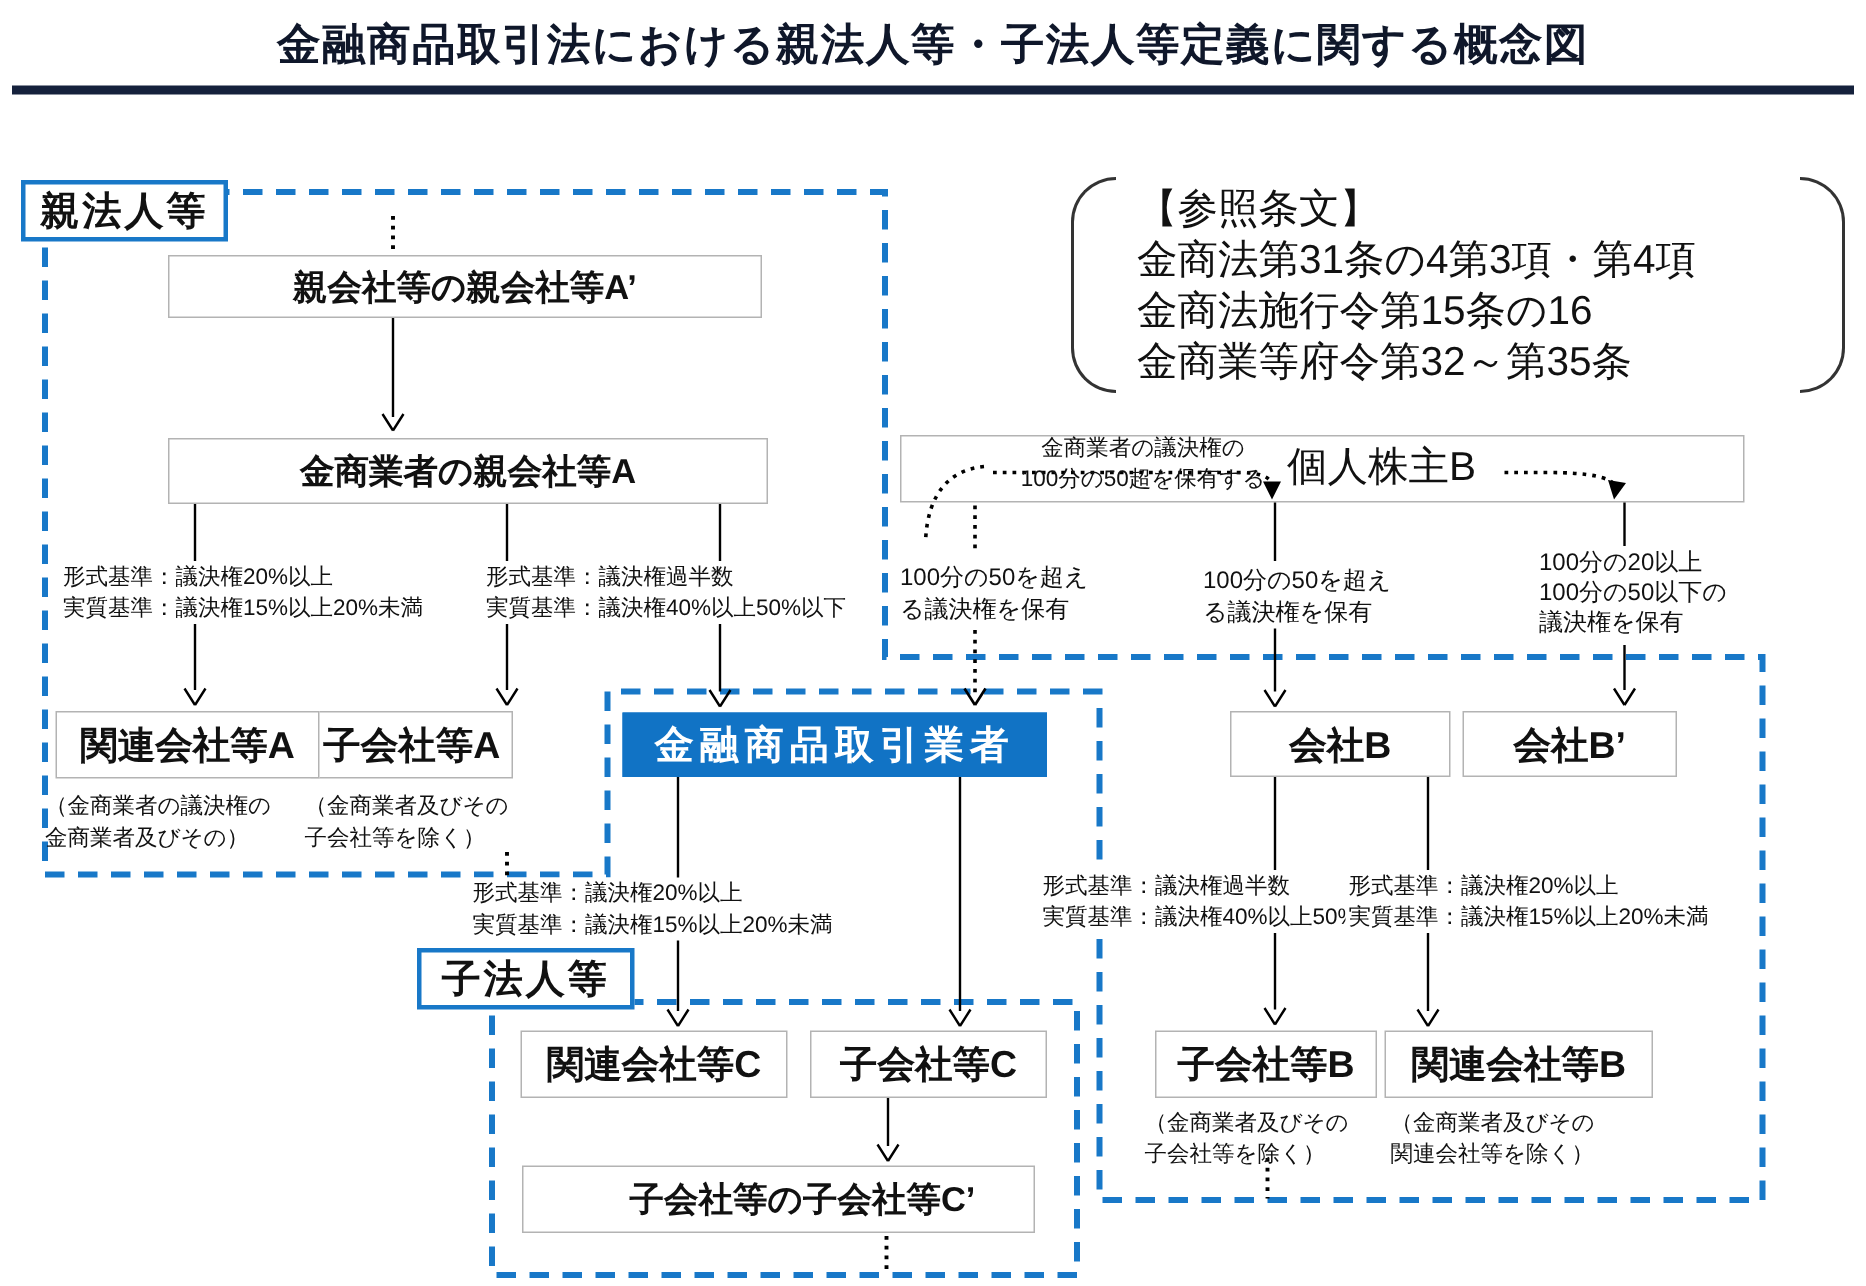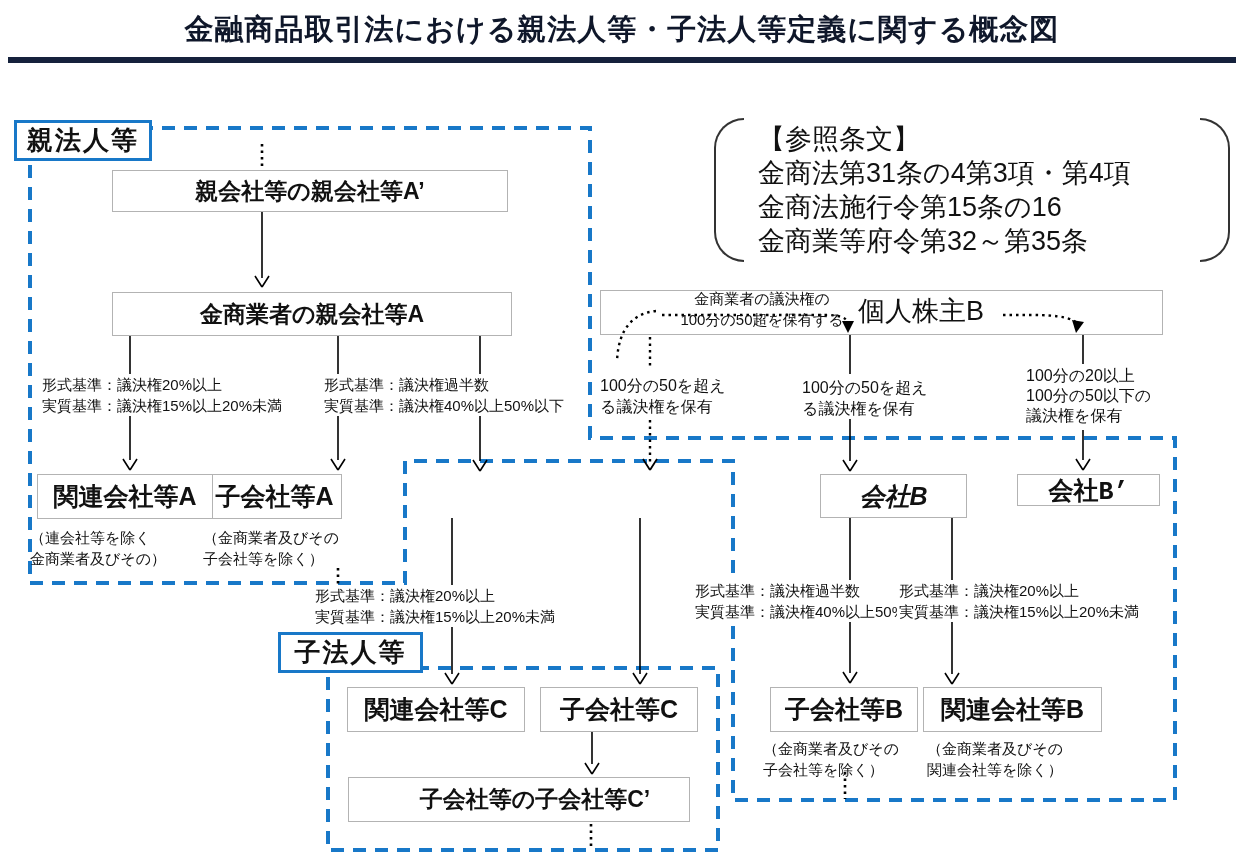--- a/index.html
+++ b/index.html
@@ -126,25 +126,28 @@
   </div>
   <div class="node small" style="left:112px;top:170px;width:396px;height:42px;">
     <span>親会社等の親会社等A’</span>
   </div>
   <div class="node" style="left:207px;top:474px;width:135px;height:45px;">
     <span>子会社等A</span>
   </div>
   <div class="node" style="left:37px;top:474px;width:176px;height:45px;">
     <span>関連会社等A</span>
   </div>
+  <div class="node blue" style="left:415px;top:475px;width:283px;height:43px;">
+    <span>金融商品取引業者</span>
+  </div>
   <div class="node" style="left:600px;top:290px;width:563px;height:45px;"></div>
-  <div class="node" style="left:820px;top:474px;width:147px;height:44px;font-style:italic;">
+  <div class="node" style="left:820px;top:474px;width:147px;height:44px;">
     <span>会社B</span>
   </div>
-  <div class="node" style="left:1017px;top:474px;width:143px;height:32px;font-family:Liberation Mono, monospace;">
+  <div class="node" style="left:975px;top:474px;width:143px;height:44px;">
     <span>会社B’</span>
   </div>
   <div class="node" style="left:540px;top:687px;width:158px;height:45px;">
     <span>子会社等C</span>
   </div>
   <div class="node" style="left:347px;top:687px;width:178px;height:45px;">
     <span>関連会社等C</span>
   </div>
   <div class="node small" style="left:348px;top:777px;width:342px;height:45px;padding-left:32px;">
     <span>子会社等の子会社等C’</span>
@@ -191,21 +194,21 @@
   <div class="txt bg" style="left:693px;top:580px;">
     <div>形式基準：議決権過半数</div>
     <div>実質基準：議決権40%以上50%以下</div>
   </div>
   <div class="txt bg" style="left:897px;top:580px;">
     <div>形式基準：議決権20%以上</div>
     <div>実質基準：議決権15%以上20%未満</div>
   </div>
 
   <div class="txt" style="left:30px;top:527px;">
-    <div>（連会社等を除く</div>
+    <div>（金商業者の議決権の</div>
     <div>金商業者及びその）</div>
   </div>
   <div class="txt" style="left:203px;top:527px;">
     <div>（金商業者及びその</div>
     <div>子会社等を除く）</div>
   </div>
   <div class="txt" style="left:763px;top:738px;">
     <div>（金商業者及びその</div>
     <div>子会社等を除く）</div>
   </div>

